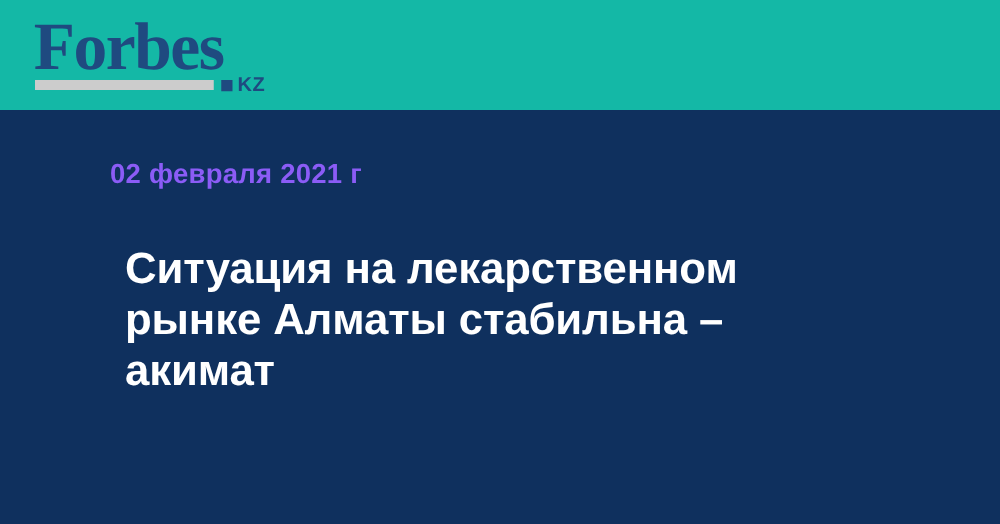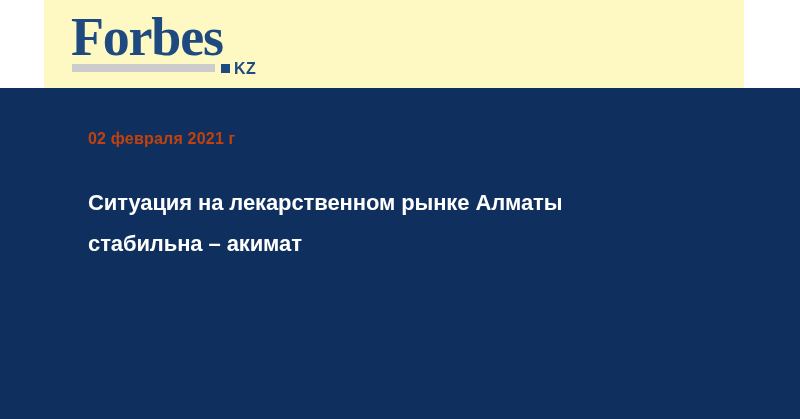--- a/index.html
+++ b/index.html
@@ -21,25 +21,24 @@
     width: 800px;
     height: 419px;
     box-sizing: border-box;
   }
 
   
   .header {
     position: absolute;
     left: 0;
     top: 0;
-    width: 700px;
+    width: 800px;
     height: 88px;
-    background: #fef9c3;
+    background: #14b8a6;
     box-sizing: border-box;
-    margin-left: 44px;
   }
 
   .brand {
     position: absolute;
     left: 27px;
     top: 10px;
     width: 200px;
     height: 68px;
     display: block;
     text-decoration: none;
@@ -98,36 +97,36 @@
     background: #0f305e;
     box-sizing: border-box;
   }
 
   .date {
     position: absolute;
     left: 88px;
     top: 128px;
     font-family: "Liberation Sans", "DejaVu Sans", sans-serif;
     font-weight: 700;
-    font-size: 16px;
+    font-size: 22px;
     line-height: 22px;
     letter-spacing: 0.2px;
-    color: #c2410c;
+    color: #8b5cf6;
     white-space: nowrap;
   }
 
   .headline {
     position: absolute;
     left: 88px;
     top: 182px;
     width: 580px;
-    margin: 0;
+    margin: 12px;
     font-family: "Liberation Sans", "DejaVu Sans", sans-serif;
     font-weight: 700;
-    font-size: 22px;
+    font-size: 35px;
     line-height: 41px;
     letter-spacing: -0.1px;
     color: #ffffff;
   }
 </style>
 </head>
 <body>
 
 <div class="card">
 

